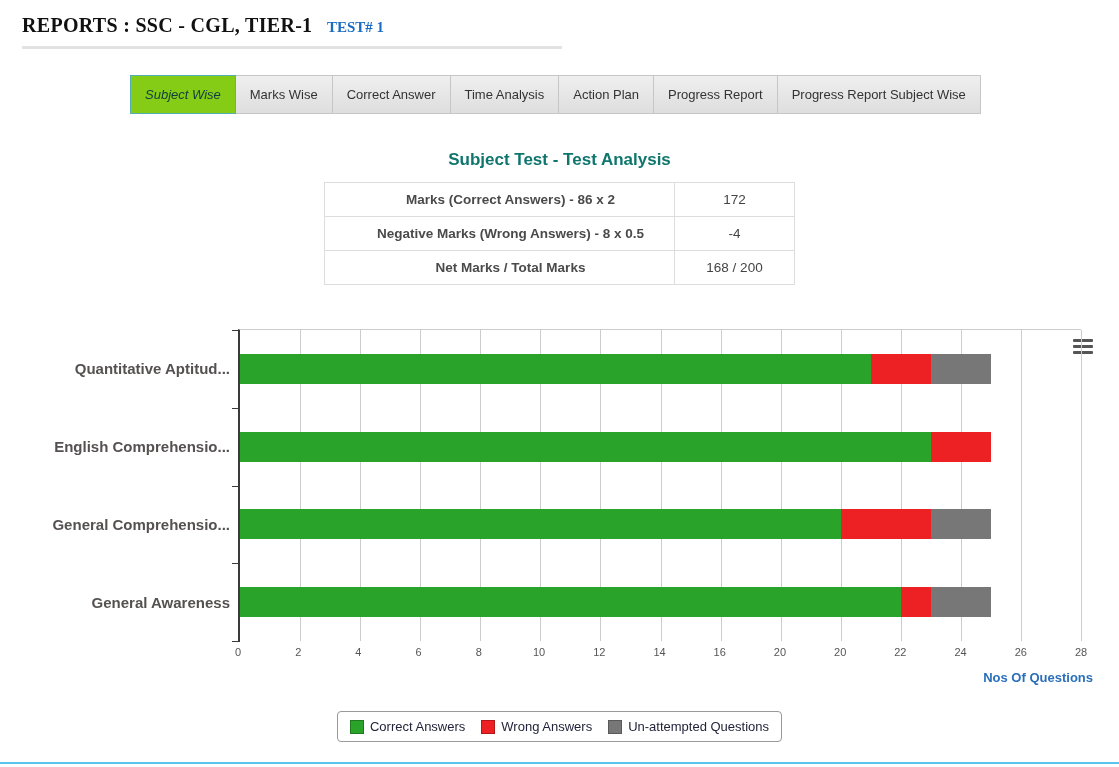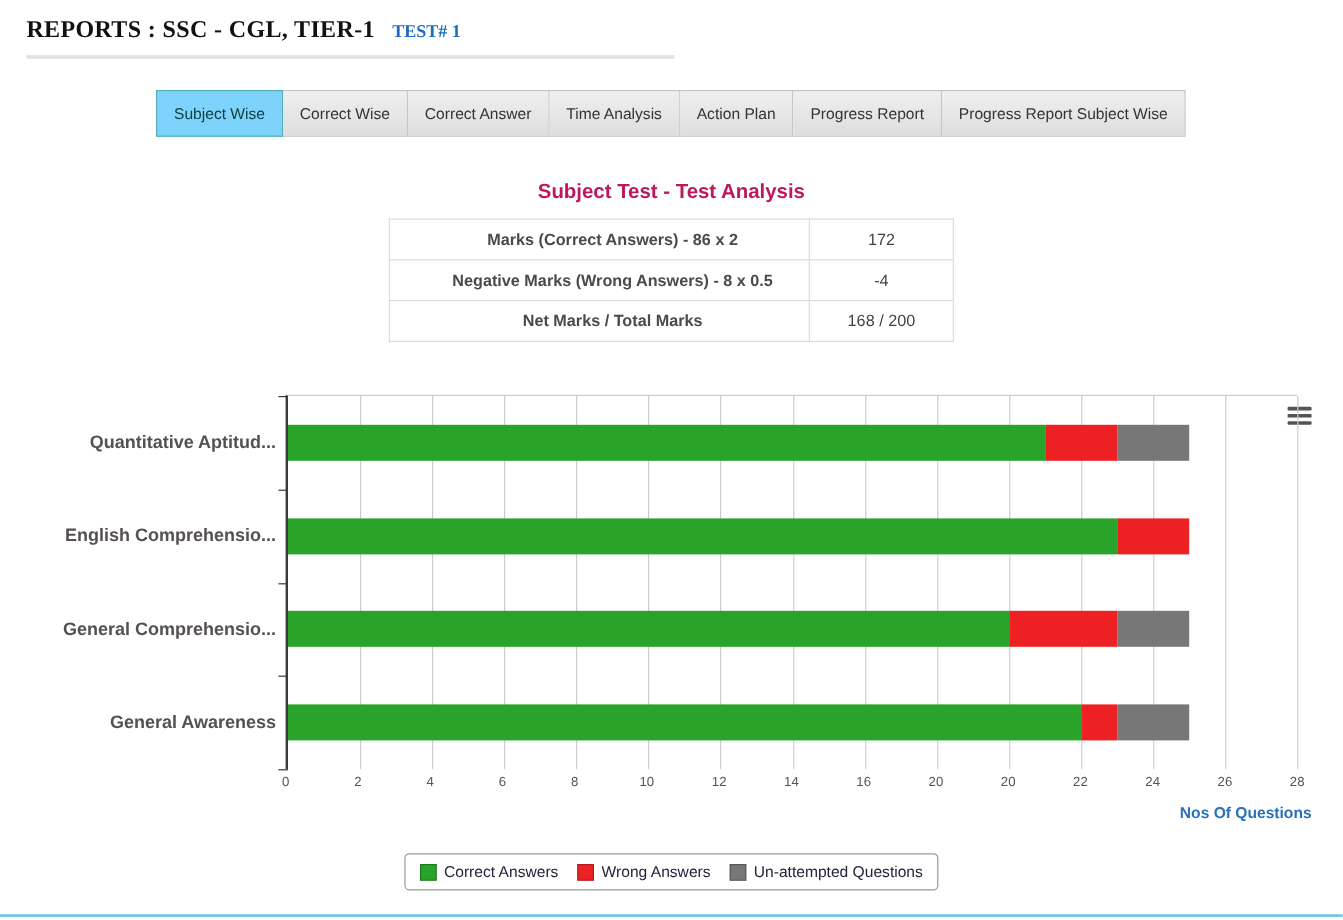--- a/index.html
+++ b/index.html
@@ -21,24 +21,24 @@
   }
   .header-divider { margin:9px 0 0 22px; width:540px; height:3px; background:#e2e2e2; }
 
   
   .tabs { display:flex; margin:26px 0 0 130px; }
   .tab {
     background:linear-gradient(#efefef,#dedede); border:1px solid #c6c6c6; border-left-width:0;
     padding:11px 14px; font-size:13px; color:#333; cursor:pointer; white-space:nowrap;
   }
   .tab:first-child { border-left-width:1px; }
-  .tab.active { background:#7dd3fc; border-color:#54b0b0; color:#0f3d3d; }
-
-  
-  .chart-title { margin:36px 15px 12px; text-align:center; color:#be185d; font-size:17px; font-weight:bold; }
+  .tab.active { background:#84cc16; border-color:#54b0b0; color:#0f3d3d;font-style:italic; }
+
+  
+  .chart-title { margin:36px 15px 12px; text-align:center; color:#0f766e; font-size:17px; font-weight:bold; }
   .analysis-table { margin:0 auto; border-collapse:collapse; }
   .analysis-table td { border:1px solid #ddd; font-size:13.5px; color:#444; text-align:center; padding:9px 10px; }
   .analysis-table td.lbl { width:350px; font-weight:bold; color:#4a4a4a;padding-left:32px; }
   .analysis-table td.val { width:120px; }
 
   
   .chart { position:relative; margin-top:44px; }
   .chart-menu { position:absolute; top:10px; right:26px; cursor:pointer; width:20px; }
   .chart-menu i { display:block; height:3px; background:#555; margin-bottom:3px; border-radius:1px; }
   .chart-body { display:flex; }
@@ -75,21 +75,21 @@
 <body>
 
 <div class="header">
   <span class="report-title">REPORTS : SSC - CGL, TIER-1</span>
   <span class="test-label">TEST# 1</span>
 </div>
 <div class="header-divider"></div>
 
 <div class="tabs">
   <div class="tab active">Subject Wise</div>
-  <div class="tab">Correct Wise</div>
+  <div class="tab">Marks Wise</div>
   <div class="tab">Correct Answer</div>
   <div class="tab">Time Analysis</div>
   <div class="tab">Action Plan</div>
   <div class="tab">Progress Report</div>
   <div class="tab">Progress Report Subject Wise</div>
 </div>
 
 <h2 class="chart-title">Subject Test - Test Analysis</h2>
 
 <table class="analysis-table">

